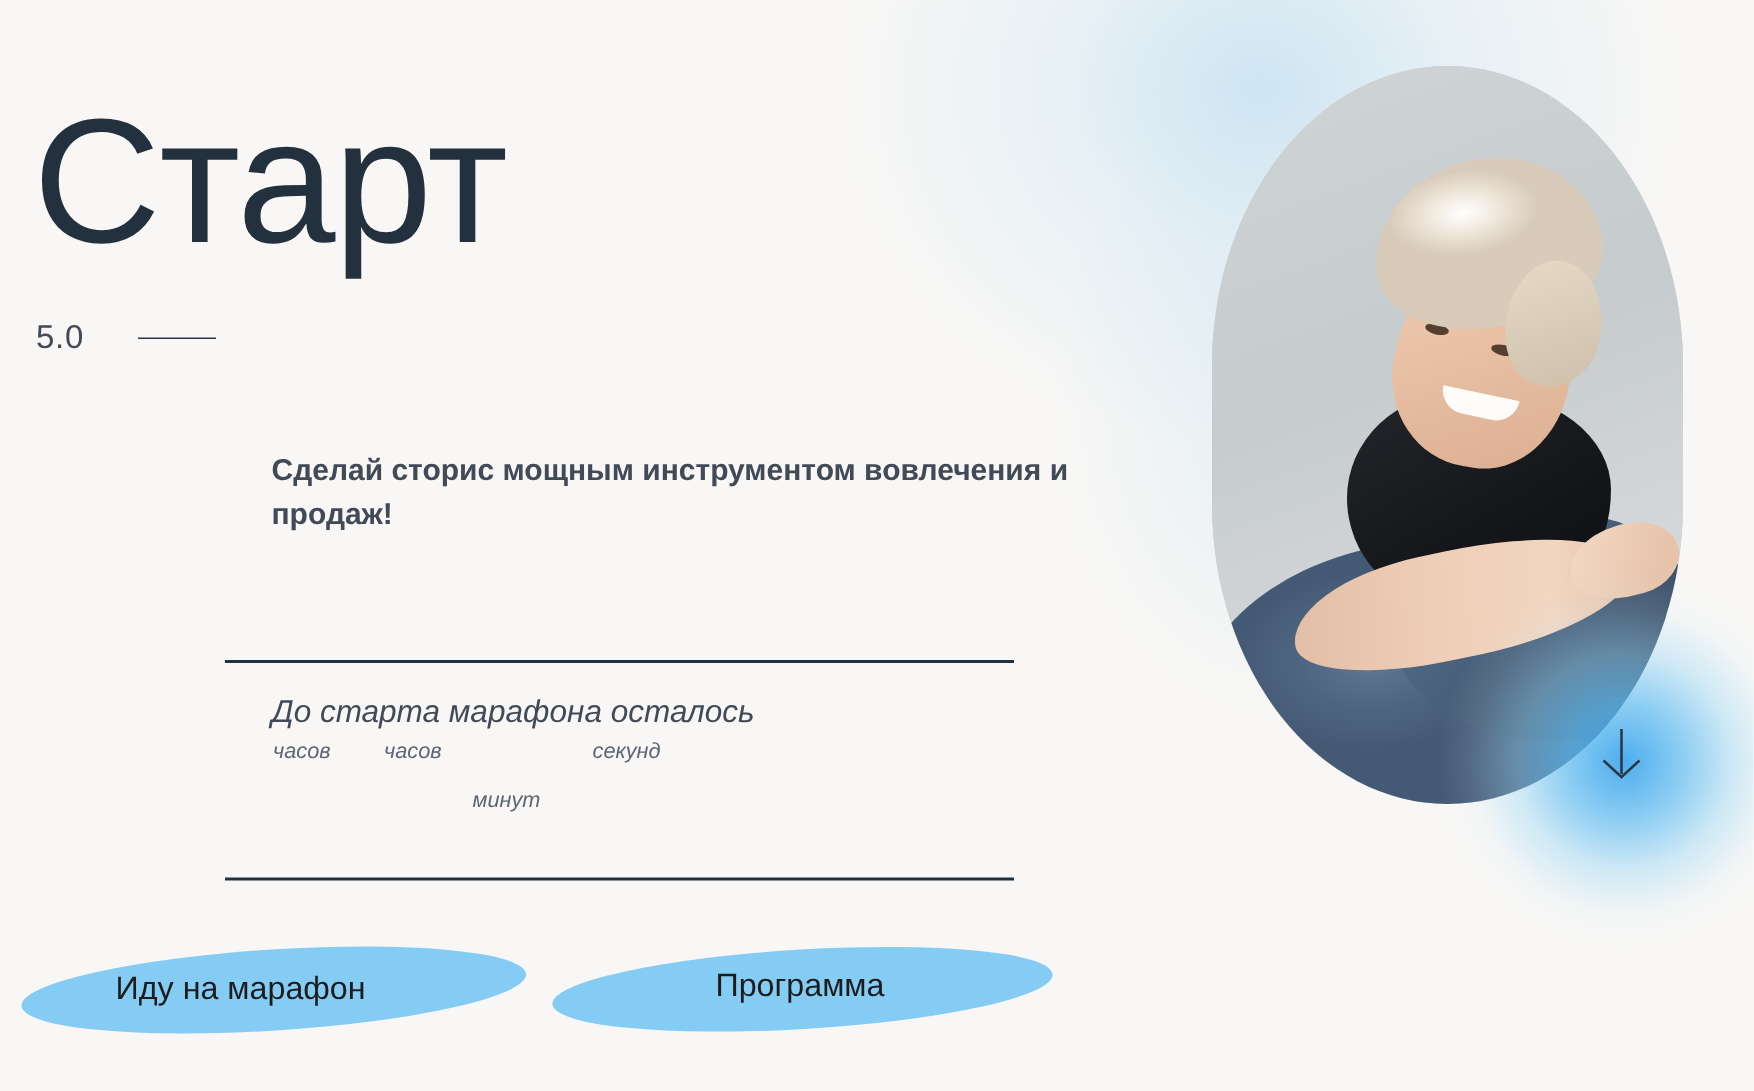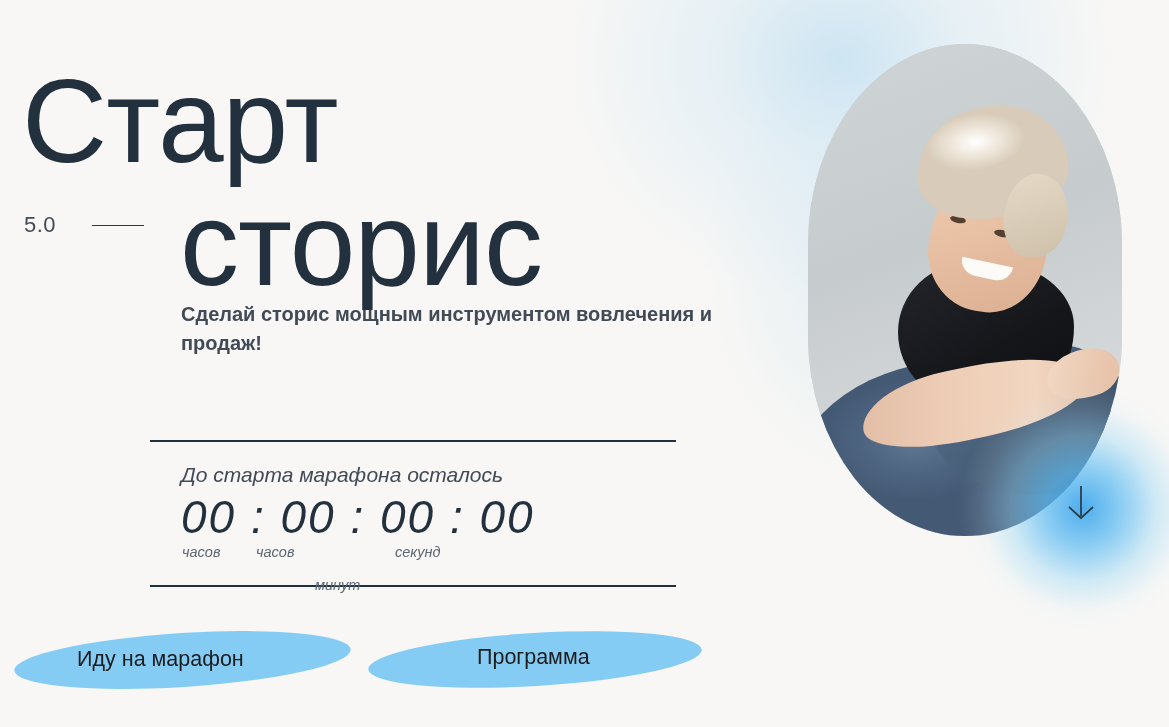--- a/index.html
+++ b/index.html
@@ -360,32 +360,30 @@
   <div class="glow-top"></div>
   <div class="glow-left-soft"></div>
 
   <div class="rating">
     <span class="rating-value">5.0</span>
     <span class="rating-line"></span>
   </div>
 
   <div class="title-block">
     <div class="title-line1">Старт</div>
-    <div class="title-line2">сторис</div>
   </div>
 
   <p class="subtitle">Сделай сторис мощным инструментом вовлечения и продаж!</p>
 
 
   <div class="divider divider-top"></div>
   <div class="divider divider-bottom"></div>
 
   <div class="countdown">
     <div class="countdown-label">До старта марафона осталось</div>
-    <div class="countdown-digits">00 : 00 : 00 : 00</div>
     <div class="countdown-units">
       <span class="unit-days">часов</span>
       <span class="unit-hours">часов</span>
       <span class="unit-minutes">минут</span>
       <span class="unit-seconds">секунд</span>
     </div>
   </div>
 
   <div class="cta-row">
     <button class="pill pill-primary">

